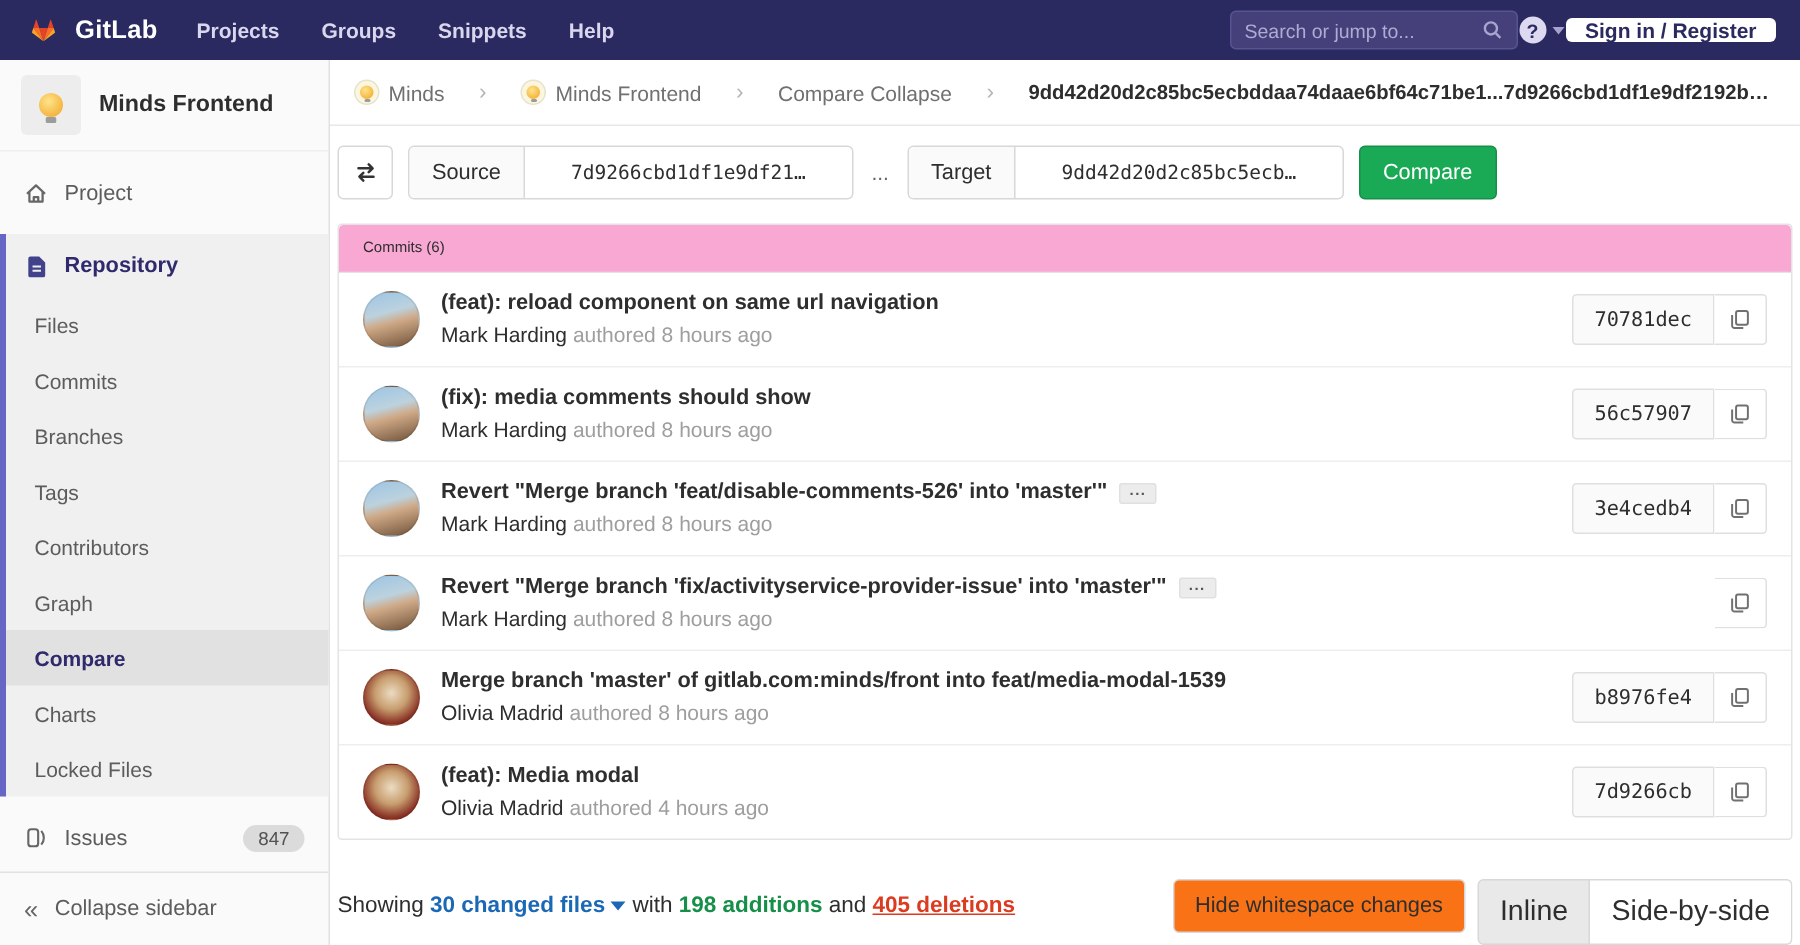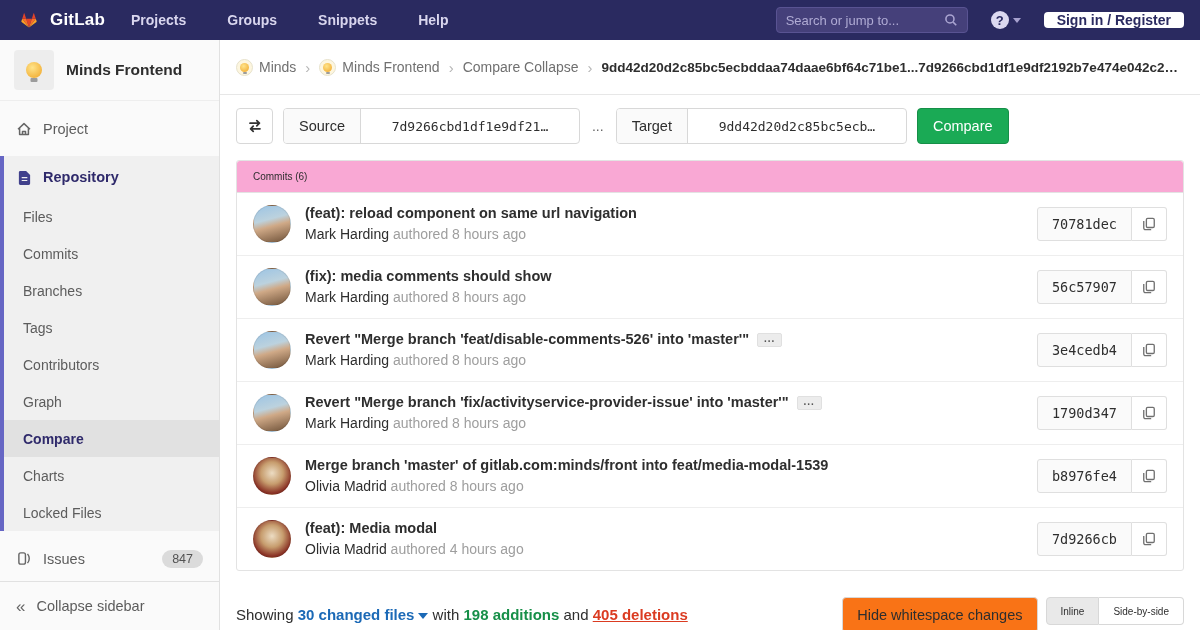--- a/index.html
+++ b/index.html
@@ -9,23 +9,23 @@
   }
   *{box-sizing:border-box;margin:0;padding:0;}
   html,body{width:1200px;height:630px;overflow:hidden;}
   body{font-family:"Liberation Sans",sans-serif;font-size:14px;color:var(--text);background:#fff;display:flex;flex-direction:column;}
   .mono{font-family:"DejaVu Sans Mono",monospace;}
 
   
   .navbar{height:40px;background:var(--navbar-bg);display:flex;align-items:center;padding:0 16px;flex-shrink:0;}
   .logo{display:flex;align-items:center;gap:8px;cursor:pointer;}
   .logo-text{color:#fff;font-size:17px;font-weight:600;letter-spacing:.2px;}
-  .nav-links{display:flex;list-style:none;margin-left:26px;gap:41px;}
+  .nav-links{display:flex;list-style:none;margin-left:26px;gap:28px;}
   .nav-links li{color:#d9d6ee;font-size:14px;font-weight:600;cursor:pointer;}
-  .nav-right{margin-left:auto;display:flex;align-items:center;gap:23px;}
+  .nav-right{margin-left:auto;display:flex;align-items:center;gap:1px;}
   .search-box{width:192px;height:26px;background:#45407a;border:1px solid #595392;border-radius:4px;display:flex;align-items:center;padding:0 9px;gap:6px;cursor:text;}
   .search-box .ph{flex:1;color:#b2adD6;font-size:13px;color:#b0abd4;white-space:nowrap;overflow:hidden;}
   .help-menu{display:flex;align-items:center;gap:4px;cursor:pointer;}
   .q-circle{width:18px;height:18px;border-radius:50%;background:#dcd9f0;color:var(--navbar-bg);font-size:13px;font-weight:700;display:flex;align-items:center;justify-content:center;}
   .chev{width:0;height:0;border-left:4px solid transparent;border-right:4px solid transparent;border-top:5px solid #a7a1cf;}
   .signin-btn{background:#fff;color:#2a2a60;border:none;border-radius:4px;height:16px;padding:0 13px;font-size:14px;font-weight:600;font-family:inherit;cursor:pointer;}
 
   
   .shell{flex:1;display:flex;min-height:0;}
 
@@ -47,27 +47,27 @@
   .repo-sub{list-style:none;}
   .repo-sub li{height:37px;display:flex;align-items:center;padding-left:19px;color:#5c5c5c;font-size:14px;cursor:pointer;}
   .repo-sub li.active{background:var(--active-bg);color:var(--indigo);font-weight:700;}
   .issues-row{margin-top:5px;}
   .count-badge{margin-left:auto;background:#dbdbdb;border-radius:10px;padding:2px 10px;font-size:12.5px;color:#525252;}
   .collapse-row{margin-top:auto;border-top:1px solid #e1e1e1;height:49px;display:flex;align-items:center;gap:11px;padding:0 16px;color:#5c5c5c;font-size:14.5px;cursor:pointer;}
   .dbl-chev{font-size:17px;color:#666;line-height:1;}
 
   
   .main{flex:1;display:flex;flex-direction:column;min-width:0;background:#fff;}
-  .breadcrumbs{height:55px;border-bottom:1px solid #e7e7e7;display:flex;align-items:center;padding:0 16px;gap:9px;font-size:14px;color:#707070;white-space:nowrap;overflow:hidden;flex-shrink:0;}
+  .breadcrumbs{height:44px;border-bottom:1px solid #e7e7e7;display:flex;align-items:center;padding:0 16px;gap:23px;font-size:14px;color:#707070;white-space:nowrap;overflow:hidden;flex-shrink:0;}
   .crumb{display:flex;align-items:center;gap:6px;cursor:pointer;}
   .mini-avatar{width:17px;height:17px;border-radius:50%;background:#fdf6df;border:1px solid #e7e2cc;display:flex;align-items:center;justify-content:center;flex-shrink:0;}
   .crumb-sep{color:#b5b5b5;font-size:15px;}
   .crumb-current{color:#2e2e2e;font-weight:700;font-size:13.5px;overflow:hidden;text-overflow:ellipsis;}
 
-  .content{padding:0 16px;flex:1;display:flex;flex-direction:column;min-height:0;}
+  .content{padding:0 5px;flex:1;display:flex;flex-direction:column;min-height:0;}
   .compare-form{margin-top:13px;display:flex;align-items:center;gap:10px;}
   .swap-btn{width:37px;height:36px;background:#fff;border:1px solid #d8d8d8;border-radius:4px;display:flex;align-items:center;justify-content:center;cursor:pointer;}
   .field-group{display:flex;height:36px;border:1px solid #d8d8d8;border-radius:4px;overflow:hidden;background:#fff;}
   .field-label{background:#fafafa;border-right:1px solid #d8d8d8;display:flex;align-items:center;padding:0 15px;font-size:14.5px;color:#2e2e2e;}
   .field-value{width:218px;display:flex;align-items:center;justify-content:center;font-family:"DejaVu Sans Mono",monospace;font-size:13px;color:#2e2e2e;cursor:pointer;}
   .dots-sep{color:#666;padding:0 2px;}
   .compare-btn{height:36px;background:var(--btn-green);border:1px solid #168f48;color:#fff;border-radius:4px;padding:0 15px;font-size:14.5px;font-family:inherit;cursor:pointer;}
 
   .commits-panel{margin-top:16px;border:1px solid var(--border);border-radius:3px;}
   .panel-header{padding:10px 16px;font-size:10px;color:#2e2e2e;background:#f9a8d4;border-bottom:1px solid var(--border);border-radius:3px 3px 0 0;}
@@ -88,21 +88,21 @@
 
   .bottom-bar{margin-top:26px;display:flex;justify-content:space-between;align-items:flex-start;}
   .diff-stats{font-size:15px;color:#2e2e2e;padding-top:9px;white-space:nowrap;}
   .files-link{color:var(--link-blue);font-weight:700;cursor:pointer;}
   .files-caret{display:inline-block;width:0;height:0;border-left:5px solid transparent;border-right:5px solid transparent;border-top:6px solid var(--link-blue);margin-left:4px;vertical-align:1px;}
   .stat-add{color:var(--success);font-weight:700;}
   .stat-del{color:var(--danger);font-weight:700;text-decoration:underline;}
   .diff-controls{display:flex;gap:8px;}
   .ws-btn{height:36px;background:#f97316;border:1px solid #d8d8d8;border-radius:4px;padding:0 14px;font-size:14.5px;color:#2e2e2e;font-family:inherit;cursor:pointer;}
   .view-group{display:flex;}
-  .view-group button{height:28px;border:1px solid #d8d8d8;padding:0 14px;font-size:10px;color:#2e2e2e;font-family:inherit;cursor:pointer;background:#fff;}
+  .view-group button{height:44px;border:1px solid #d8d8d8;padding:0 14px;font-size:19px;color:#2e2e2e;font-family:inherit;cursor:pointer;background:#fff;}
   .view-group .vg-left{border-radius:4px 0 0 4px;background:#e9e9e9;}
   .view-group .vg-right{border-radius:0 4px 4px 0;border-left:none;}
 </style>
 </head>
 <body>
 
 <nav class="navbar">
   <a class="logo">
     <span style="display:flex;">
       <svg width="26" height="26" viewBox="0 0 36 36">
@@ -327,21 +327,20 @@
       <div class="c-title">
         <span>Revert "Merge branch 'fix/activityservice-provider-issue' into 'master'"</span>
         <span class="ellipsis-btn">...</span>
       </div>
       <div class="c-meta">
         <span class="c-author">Mark Harding</span>
         <span> authored 8 hours ago</span>
       </div>
     </div>
     <div class="sha-group">
-      <span class="sha-label mono">1790d347</span>
       <span class="copy-btn">
         <span style="display:flex;">
           <svg width="14" height="14" viewBox="0 0 16 16" fill="none" stroke="#707070" stroke-width="1.5">
             <rect x="5" y="1.5" width="9" height="10.5" rx="1.5"></rect>
                       <path d="M10.5 14.5H3.8A1.8 1.8 0 0 1 2 12.7V4.5"></path>
           </svg>
         </span>
       </span>
     </div>
   </li>

